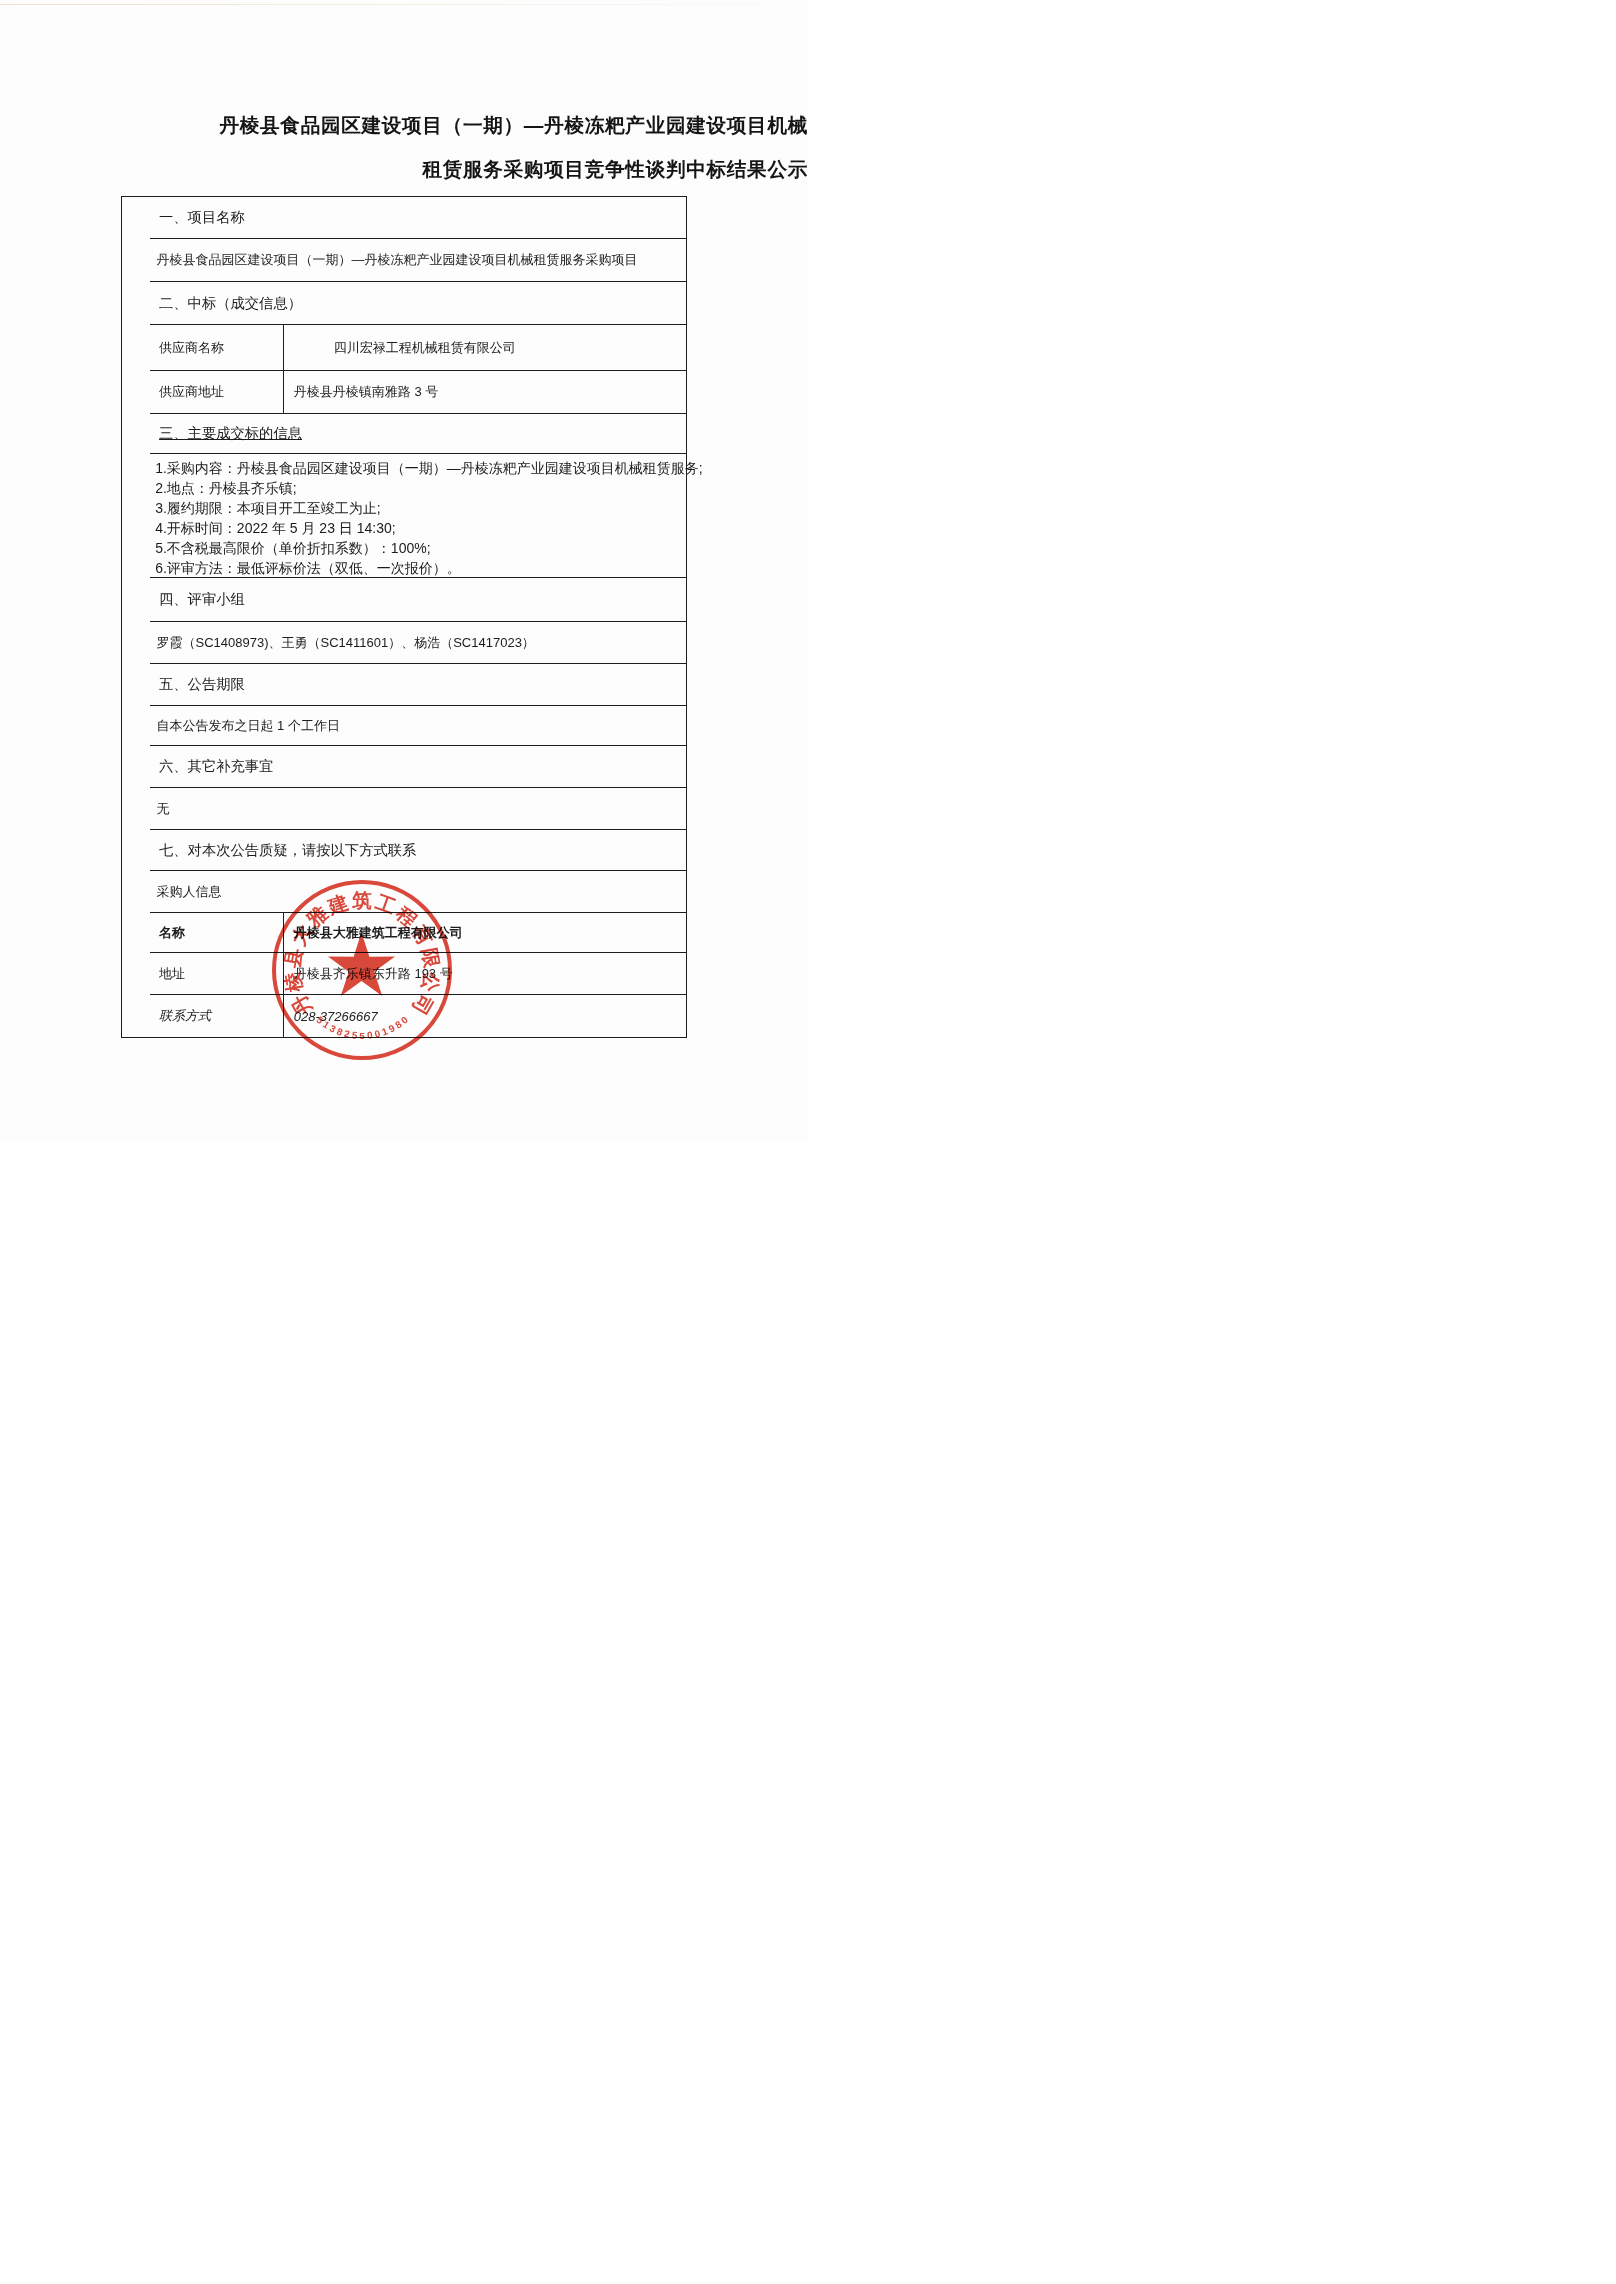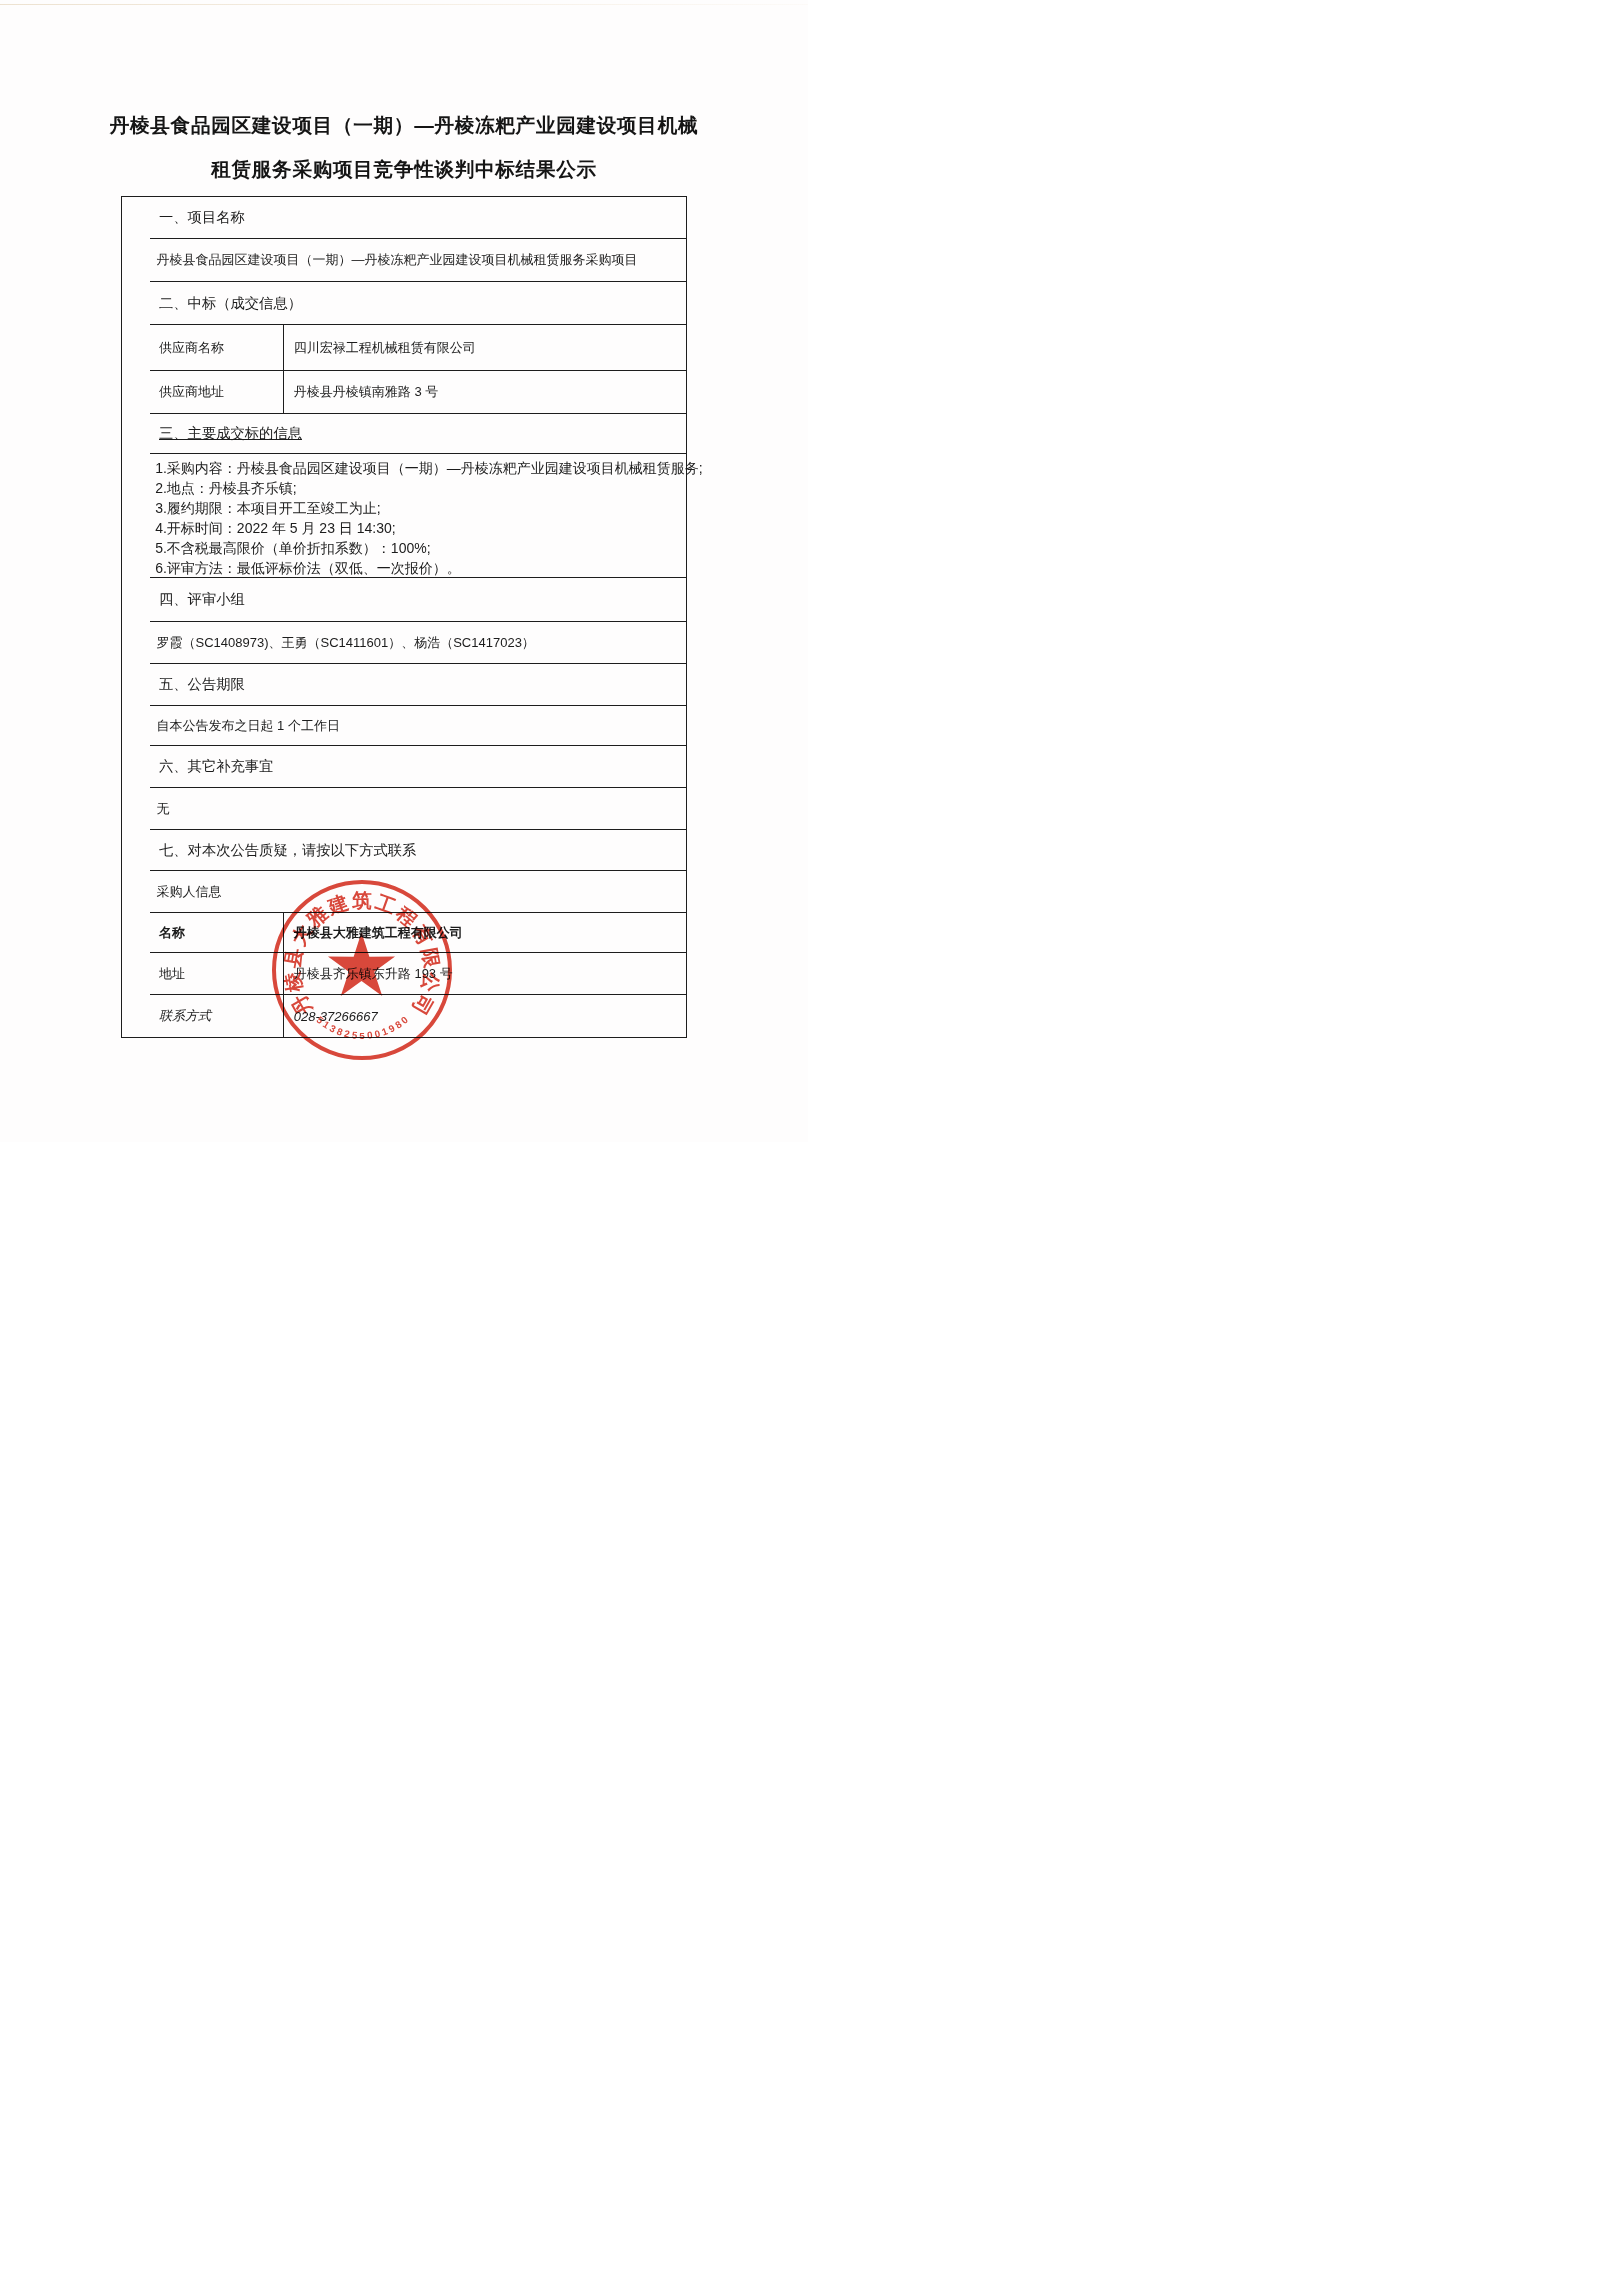--- a/index.html
+++ b/index.html
@@ -10,21 +10,21 @@
     font-family:"Liberation Sans","DejaVu Sans",sans-serif;
     color:#1c1c1c;
     overflow:hidden;
   }
   .scan-edge{
     position:absolute;top:3.9px;left:0;width:100%;height:1.3px;
     background:linear-gradient(90deg,rgba(205,175,125,.35),rgba(222,195,150,.22) 60%,rgba(222,195,150,.05));
   }
   .title{
     position:absolute;top:103px;left:0;width:100%;
-    text-align:center;
+    text-align:right;
     font-size:19.6px;font-weight:700;
     line-height:44px;
     letter-spacing:0.7px;
     color:#151515;
   }
   .doc-table{
     position:absolute;left:121px;top:196px;width:566px;
     border:1.3px solid #1d1d1d;
     box-sizing:border-box;
     background:transparent;
@@ -93,21 +93,21 @@
 
   <div class="title">
     <div>丹棱县食品园区建设项目（一期）—丹棱冻粑产业园建设项目机械</div>
     <div>租赁服务采购项目竞争性谈判中标结果公示</div>
   </div>
 
   <div class="doc-table" id="doc-table">
       <div class="row section" style="height: 42px;">一、项目名称</div>
       <div class="row text" style="height: 43px;">丹棱县食品园区建设项目（一期）—丹棱冻粑产业园建设项目机械租赁服务采购项目</div>
       <div class="row section" style="height: 43px;">二、中标（成交信息）</div>
-      <div class="row pair" style="height: 46px;">
+      <div class="row pair" style="height: 46px; gap: 40px;">
         <div class="cell label">供应商名称</div>
         <div class="cell value">四川宏禄工程机械租赁有限公司</div>
       </div>
       <div class="row pair" style="height: 43px;">
         <div class="cell label">供应商地址</div>
         <div class="cell value">丹棱县丹棱镇南雅路 3 号</div>
       </div>
       <div class="row section" style="height: 40px; text-decoration: underline;">三、主要成交标的信息</div>
       <div class="row multiline" style="height: 124px;">
         <div class="mline">1.采购内容：丹棱县食品园区建设项目（一期）—丹棱冻粑产业园建设项目机械租赁服务;</div>

